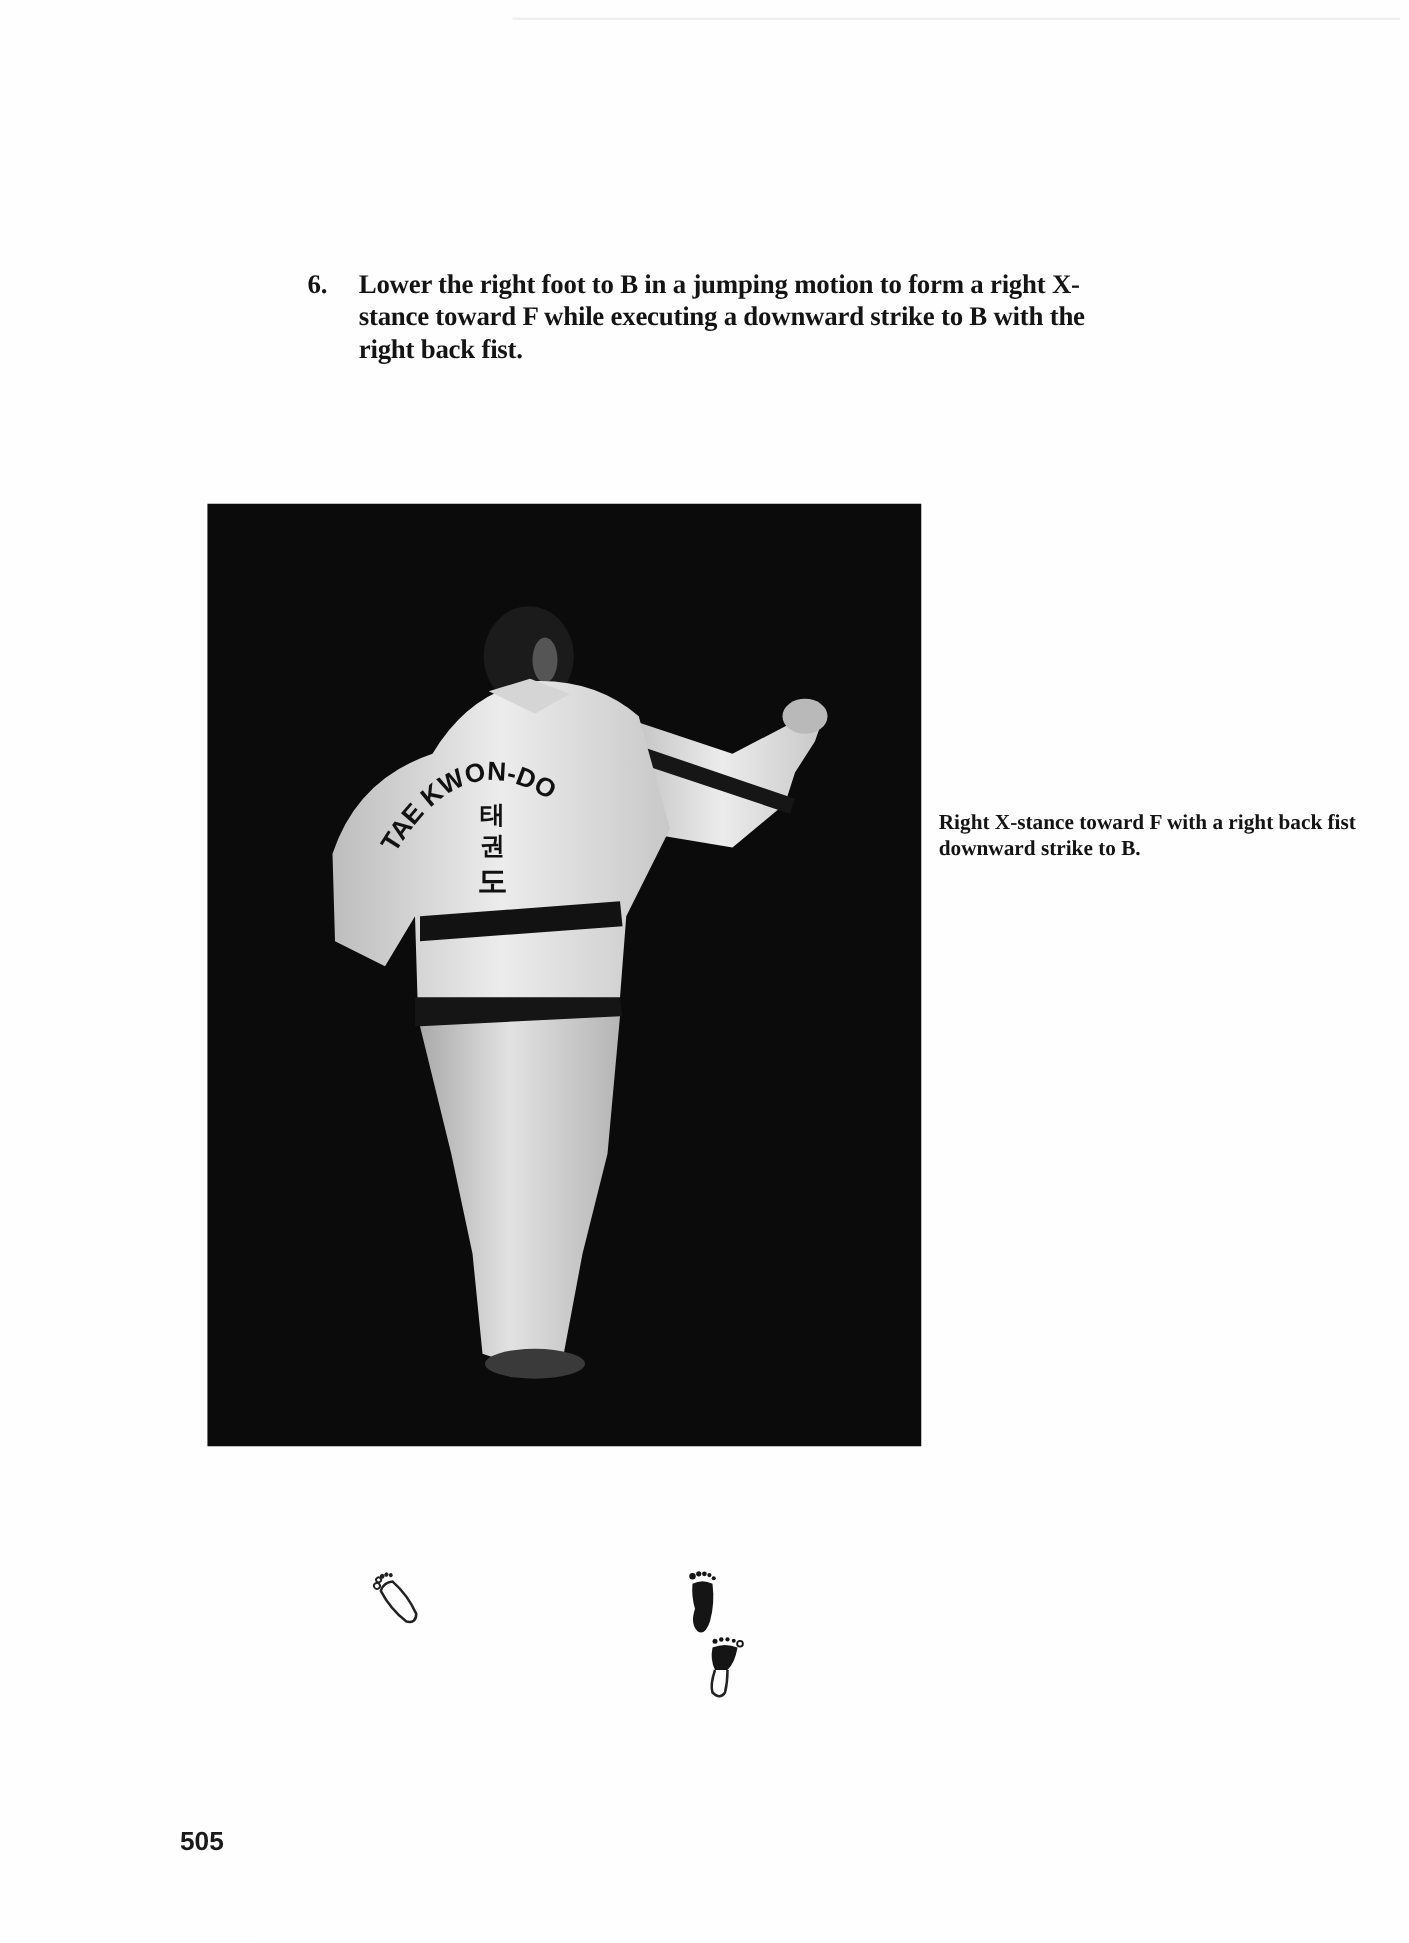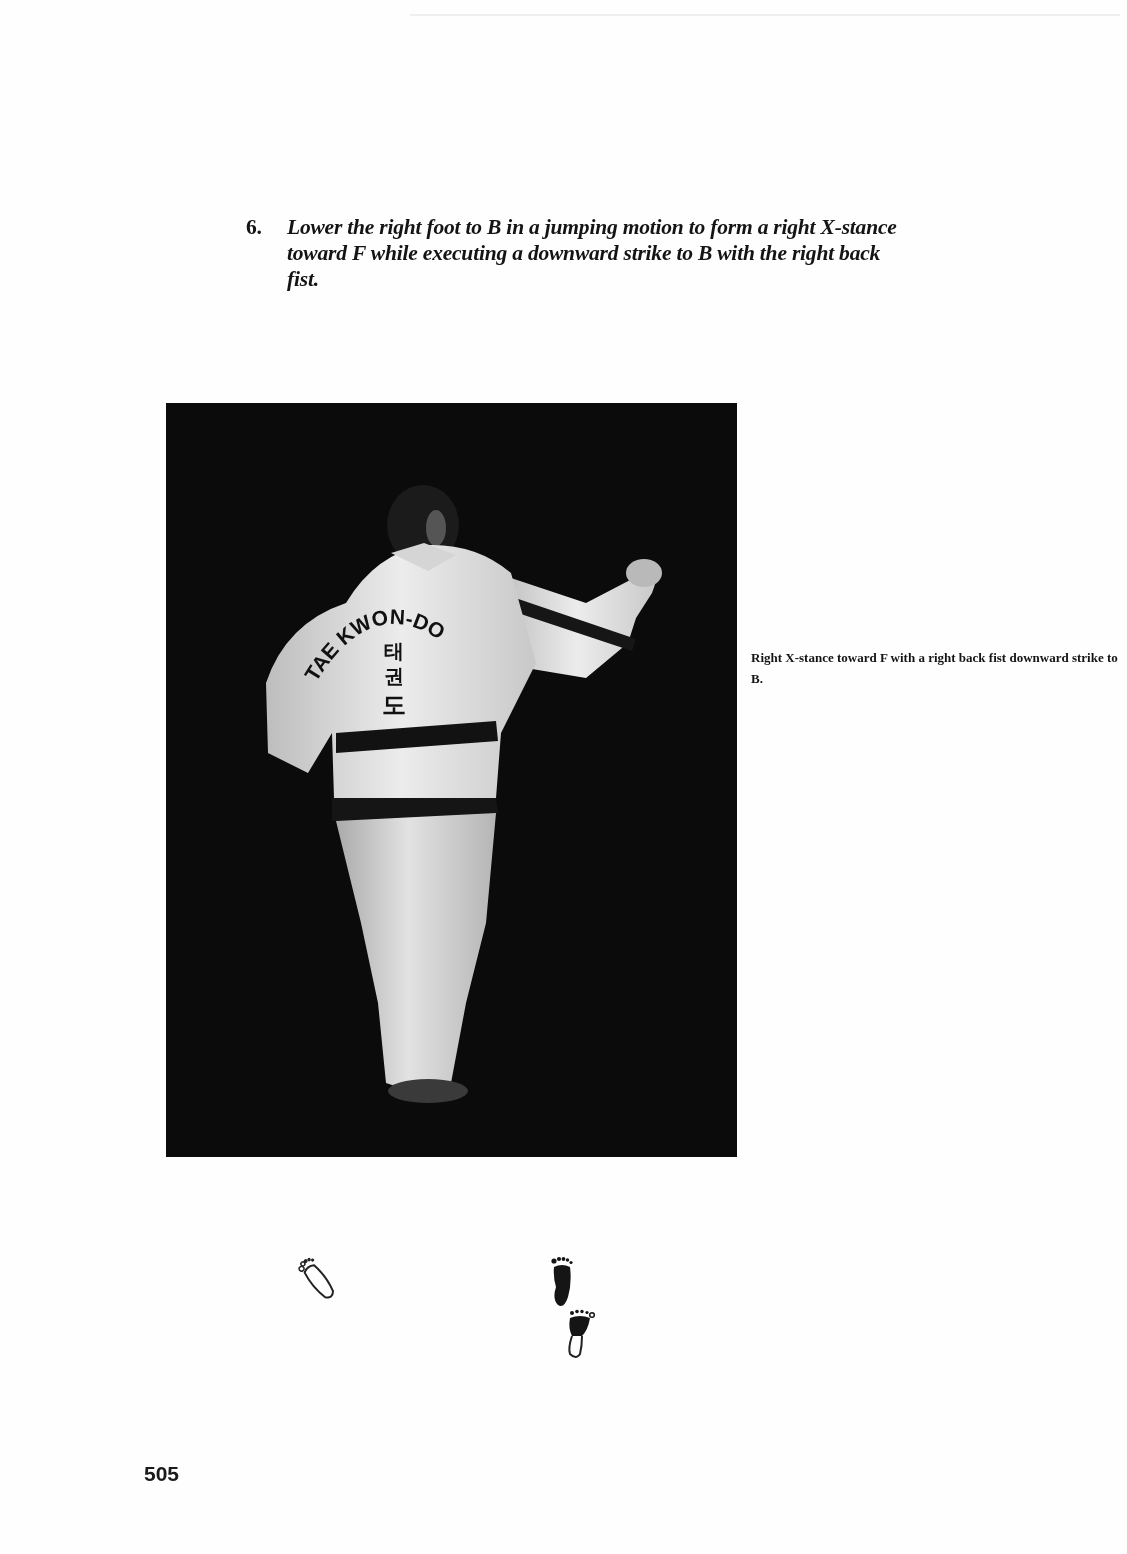--- a/index.html
+++ b/index.html
@@ -37,41 +37,40 @@
       font-size: 21.5px;
       line-height: 26px;
       letter-spacing: -0.2px;
     }
     .step-num {
       width: 41px;
       flex: 0 0 41px;
     }
     .step-text {
       flex: 1;
-      font-style: italic;
     }
     .photo {
       position: absolute;
       left: 166px;
       top: 403px;
       width: 571px;
       height: 754px;
       background: #0b0b0b;
       overflow: hidden;
     }
     .photo svg {
       display: block;
     }
     .caption {
       position: absolute;
       left: 751px;
       top: 647px;
       width: 370px;
       font-weight: bold;
-      font-size: 13px;
+      font-size: 17px;
       line-height: 21px;
     }
     .footprint {
       position: absolute;
     }
     .page-number {
       position: absolute;
       left: 144px;
       top: 1462px;
       font-family: "Liberation Sans", "DejaVu Sans", sans-serif;

